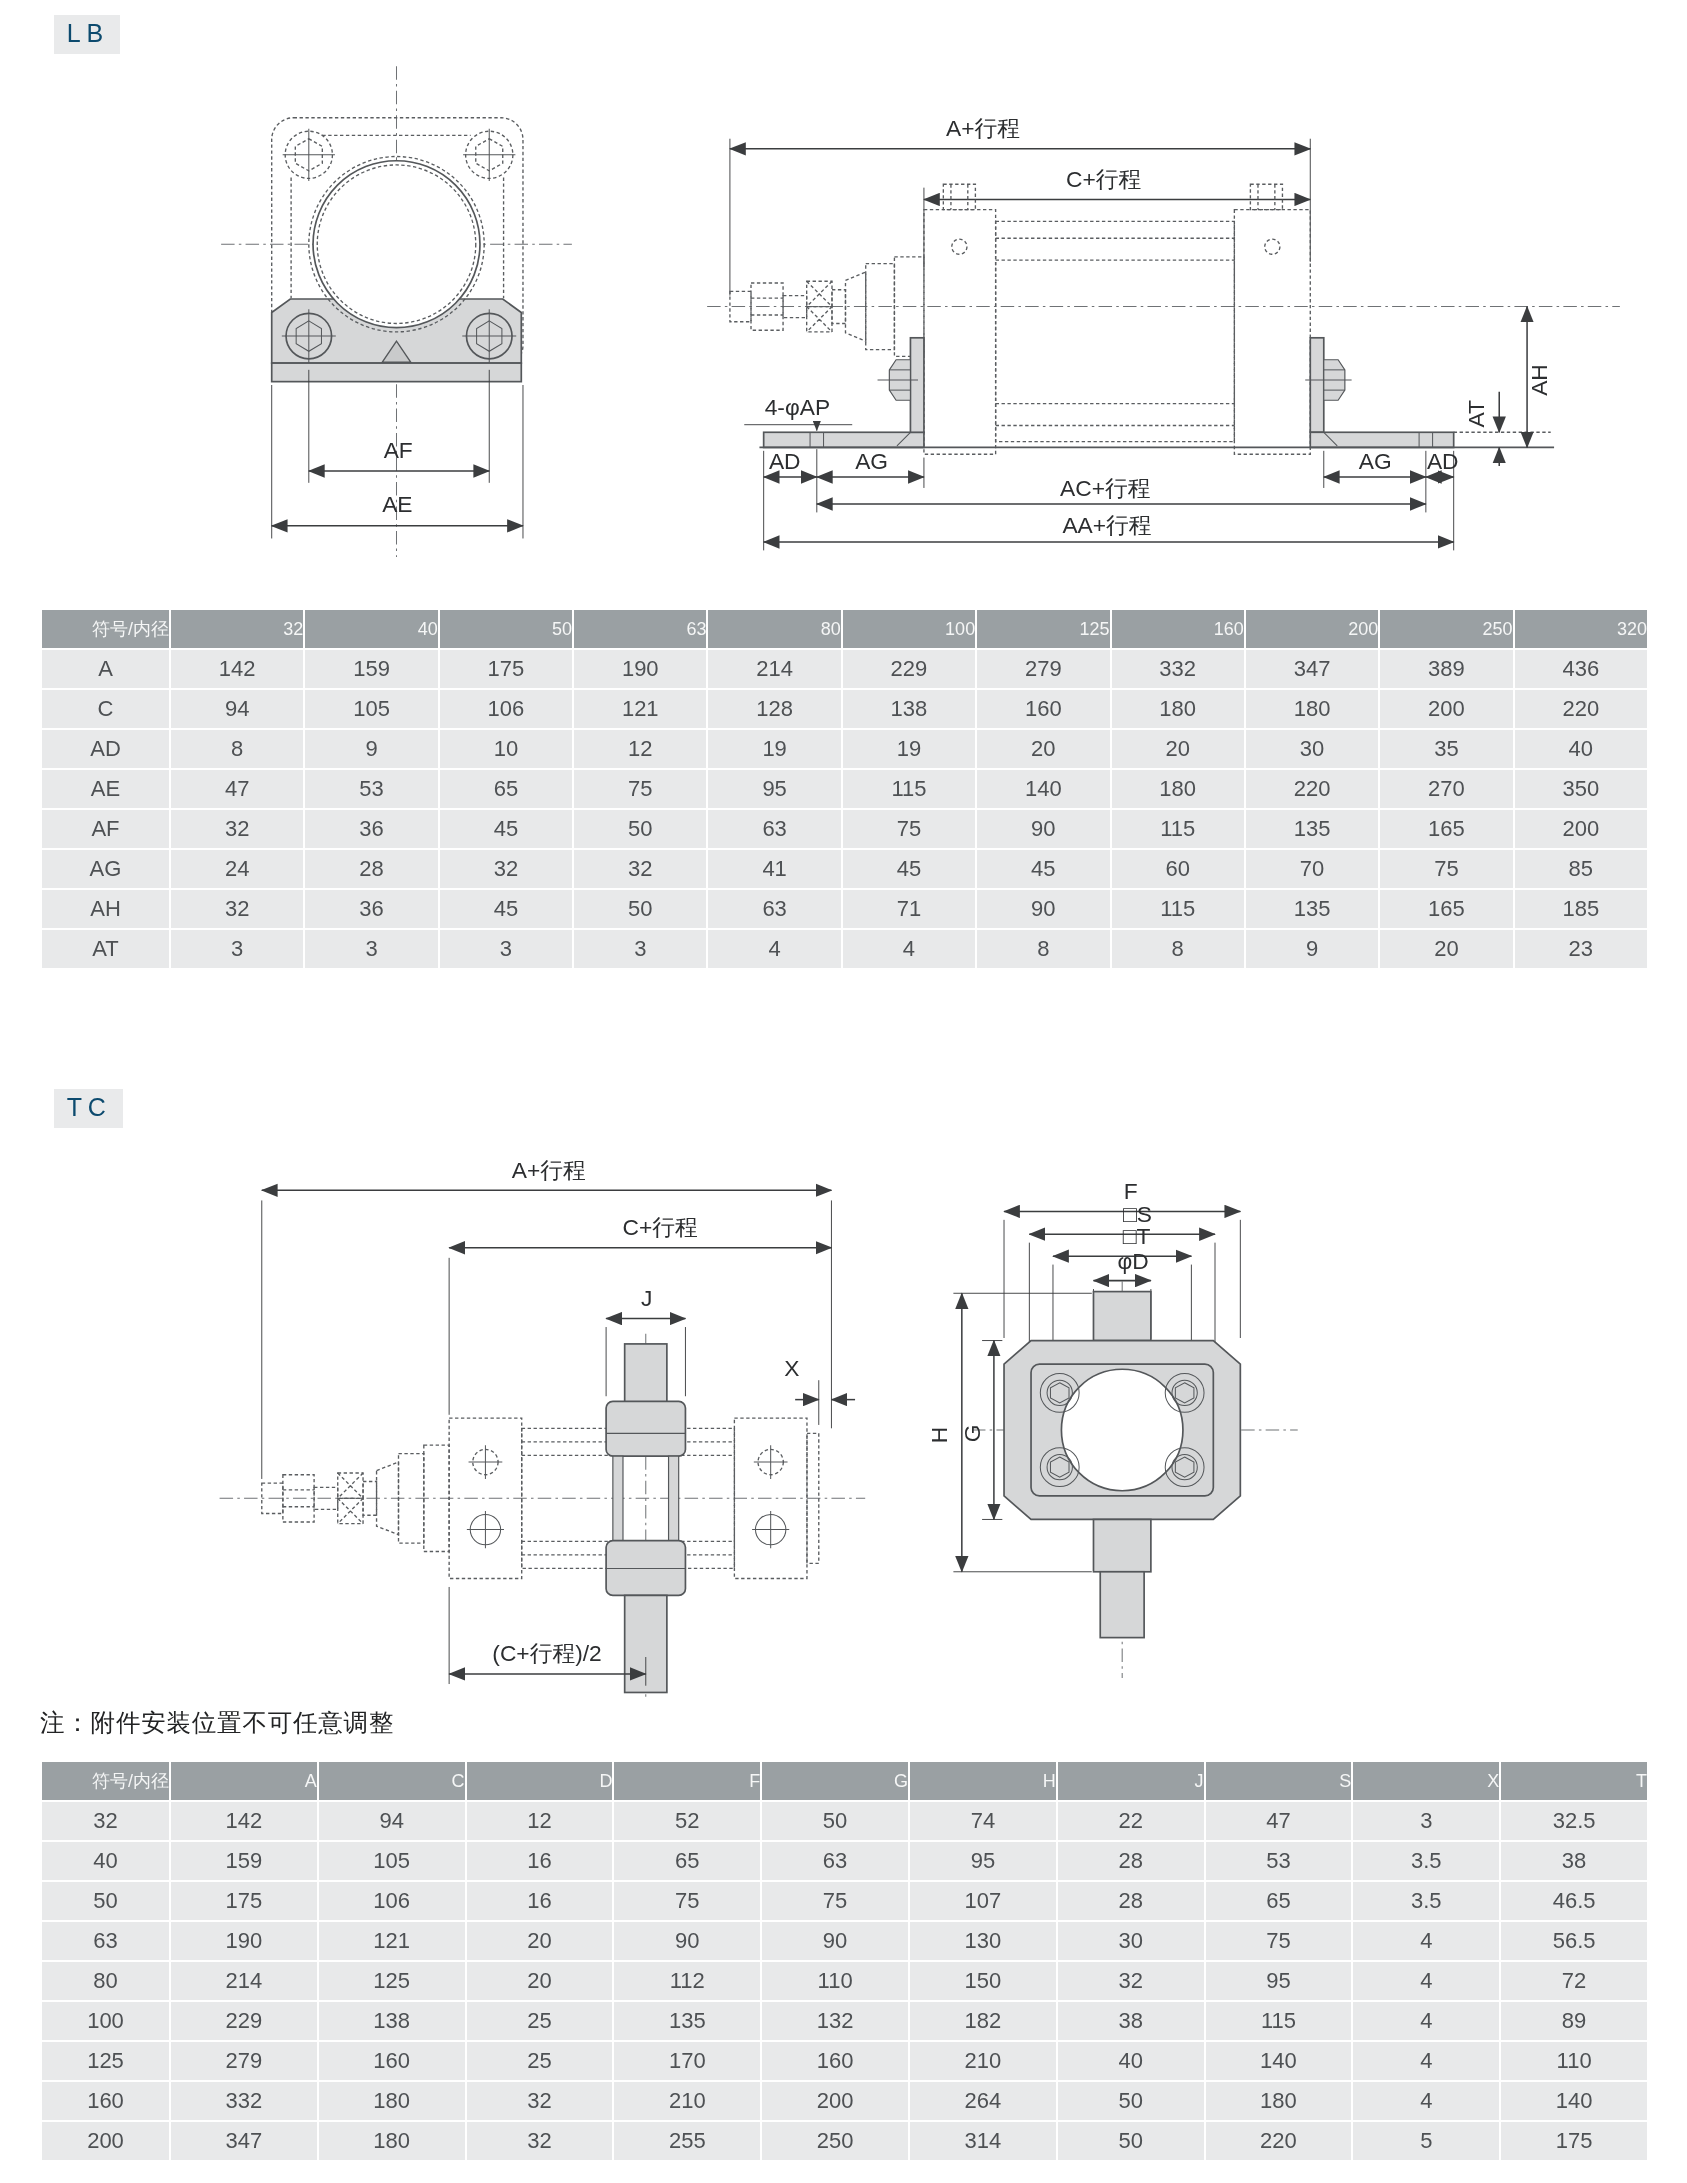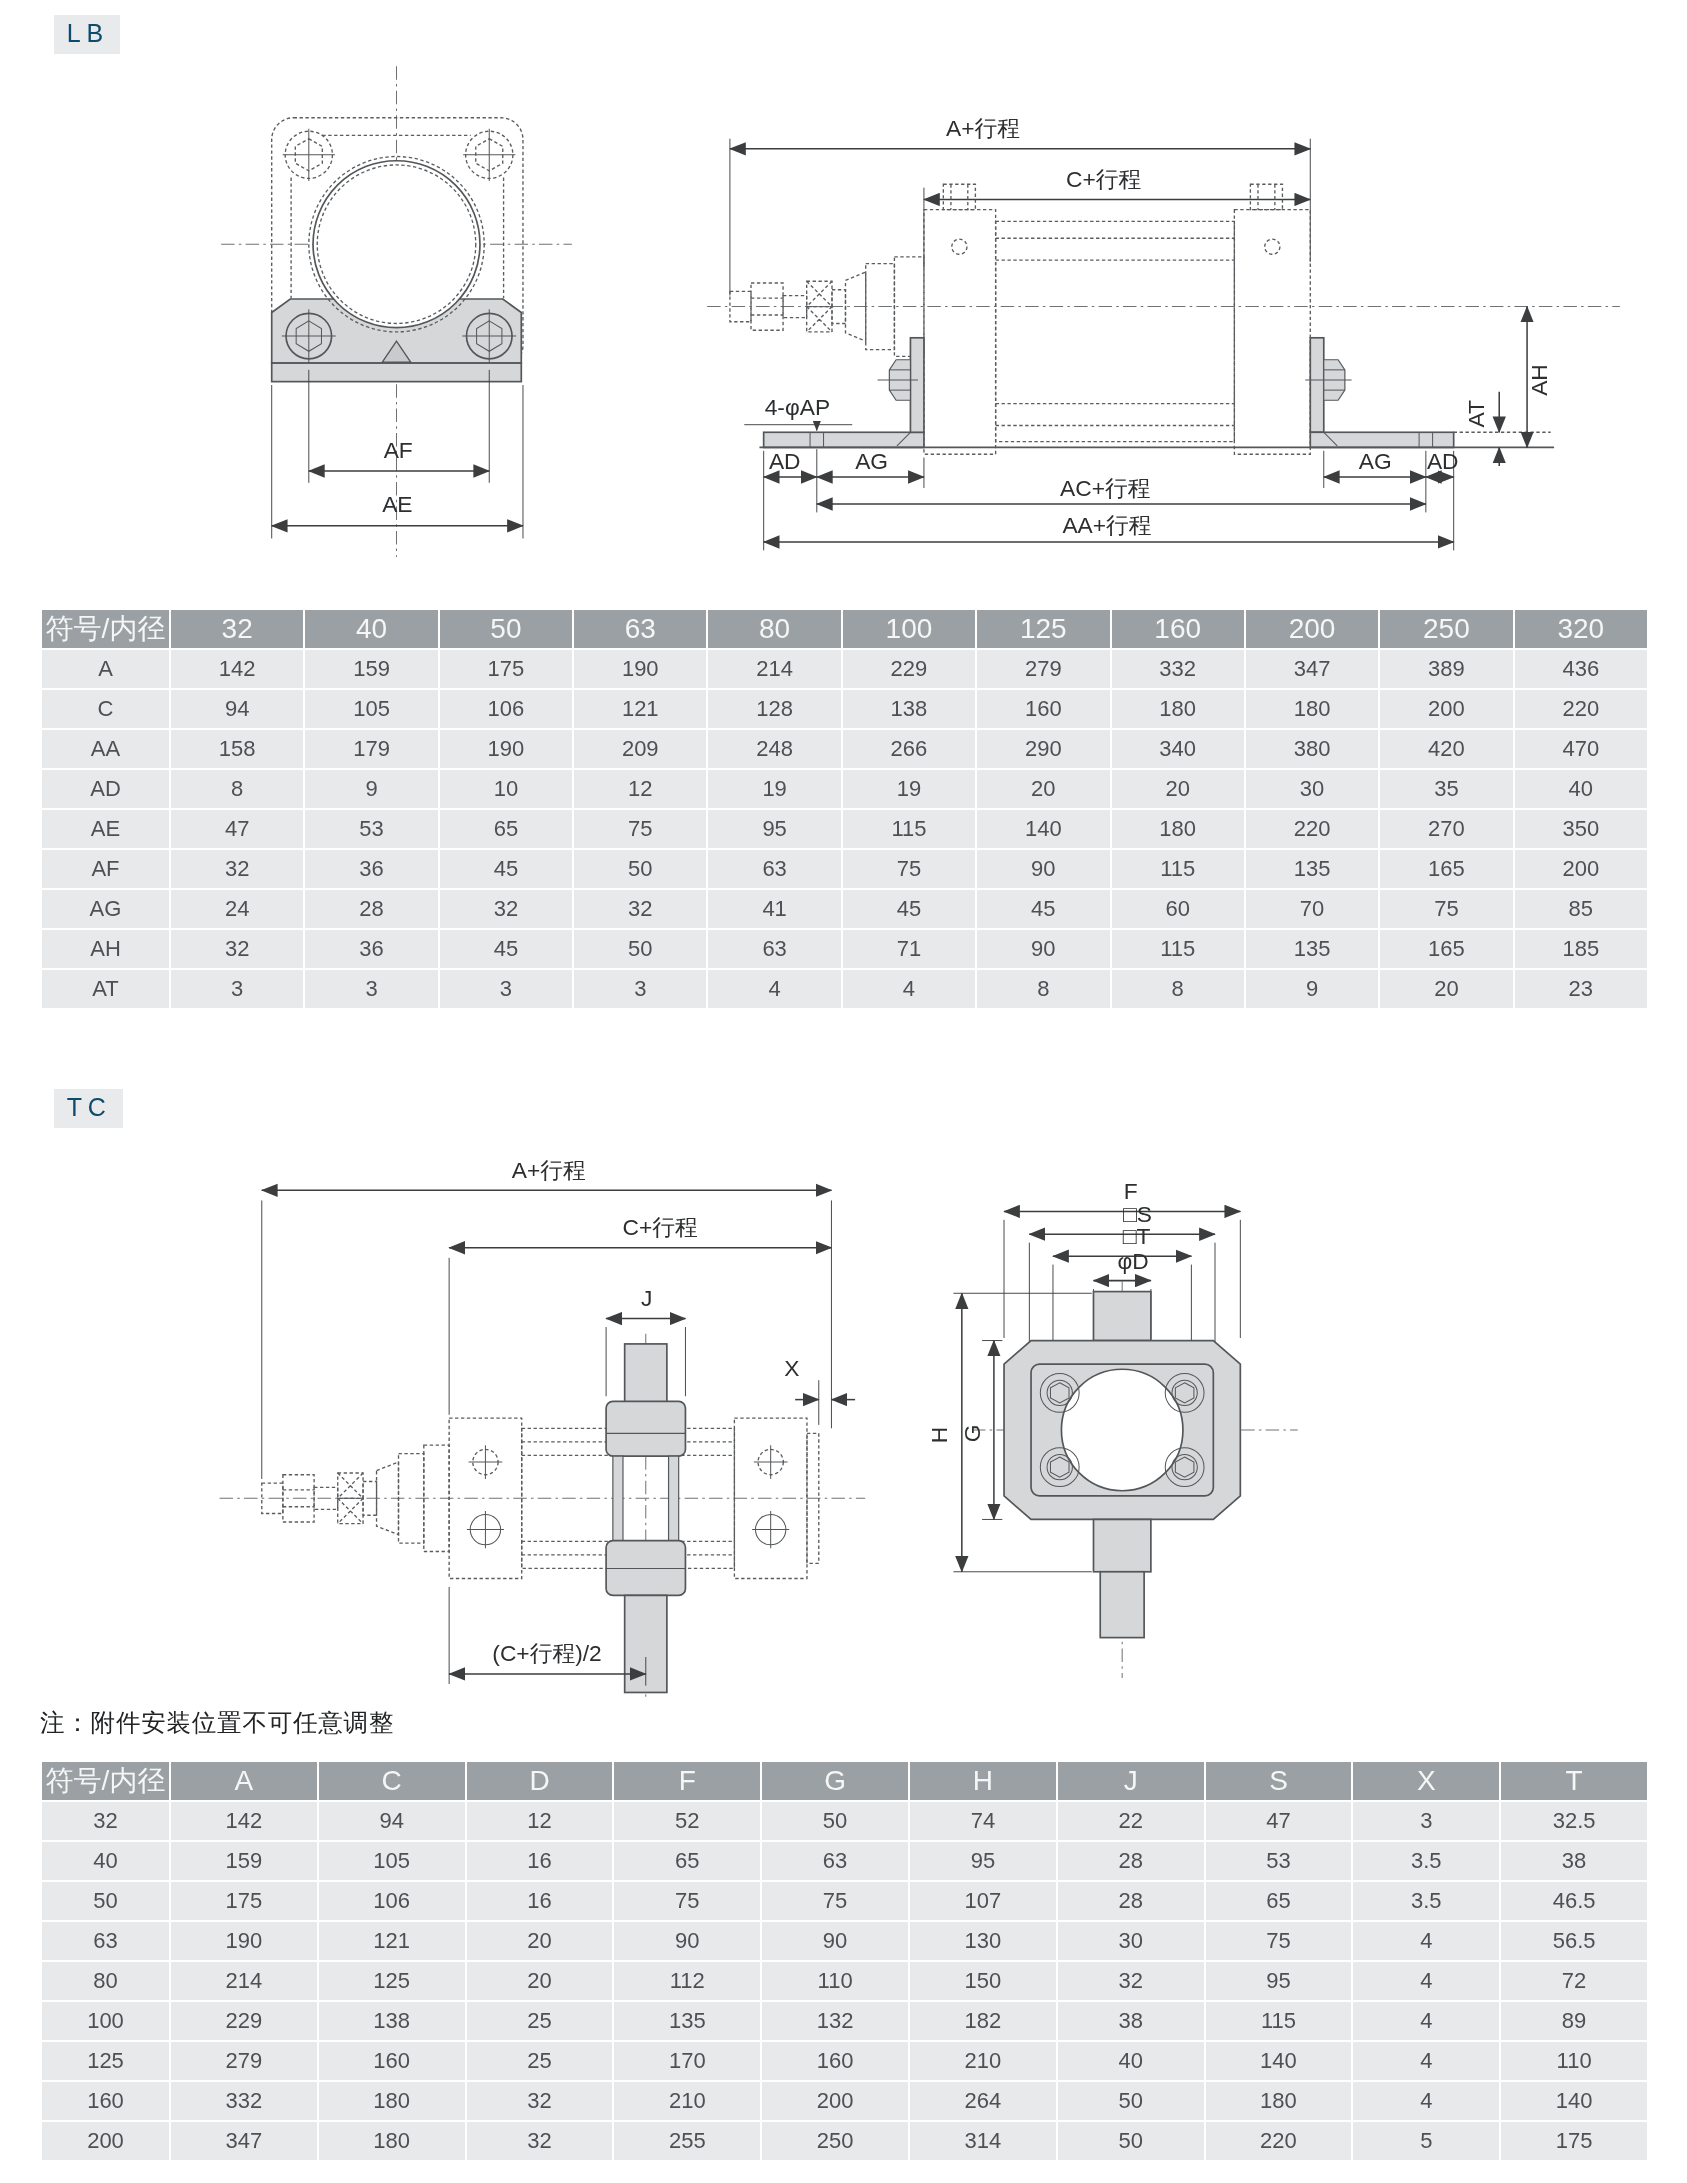--- a/index.html
+++ b/index.html
@@ -14,21 +14,21 @@
   }
   .note{
     position:absolute;color:#222324;font-size:24.5px;font-weight:normal;letter-spacing:0.8px;
   }
   table.dim{
     position:absolute;border-collapse:separate;border-spacing:2.5px;
     table-layout:fixed;background:#ffffff;
   }
   table.dim th{
     background:#9aa0a3;color:#f5f6f6;font-weight:normal;
-    font-size:28px;height:38px;text-align:center;padding:0;
+    font-size:18px;height:38px;text-align:right;padding:0;
   }
   table.dim td{
     background:#e8e9ea;color:#4e5154;font-size:22px;
     text-align:center;height:38px;padding:0;
   }
   svg.drawing{position:absolute;overflow:visible;}
   .ph{fill:none;stroke:#5a5d60;stroke-width:1.6;stroke-dasharray:4 3;}
   .sl{fill:none;stroke:#54575a;stroke-width:2;}
   .sl1{fill:none;stroke:#54575a;stroke-width:1.2;}
   .cl{fill:none;stroke:#6f7275;stroke-width:1.2;stroke-dasharray:16 5 3 5;}
@@ -256,34 +256,20 @@
         <td>105</td>
         <td>106</td>
         <td>121</td>
         <td>128</td>
         <td>138</td>
         <td>160</td>
         <td>180</td>
         <td>180</td>
         <td>200</td>
         <td>220</td>
-      </tr>
-      <tr>
-        <td>AA</td>
-        <td>158</td>
-        <td>179</td>
-        <td>190</td>
-        <td>209</td>
-        <td>248</td>
-        <td>266</td>
-        <td>290</td>
-        <td>340</td>
-        <td>380</td>
-        <td>420</td>
-        <td>470</td>
       </tr>
       <tr>
         <td>AD</td>
         <td>8</td>
         <td>9</td>
         <td>10</td>
         <td>12</td>
         <td>19</td>
         <td>19</td>
         <td>20</td>

